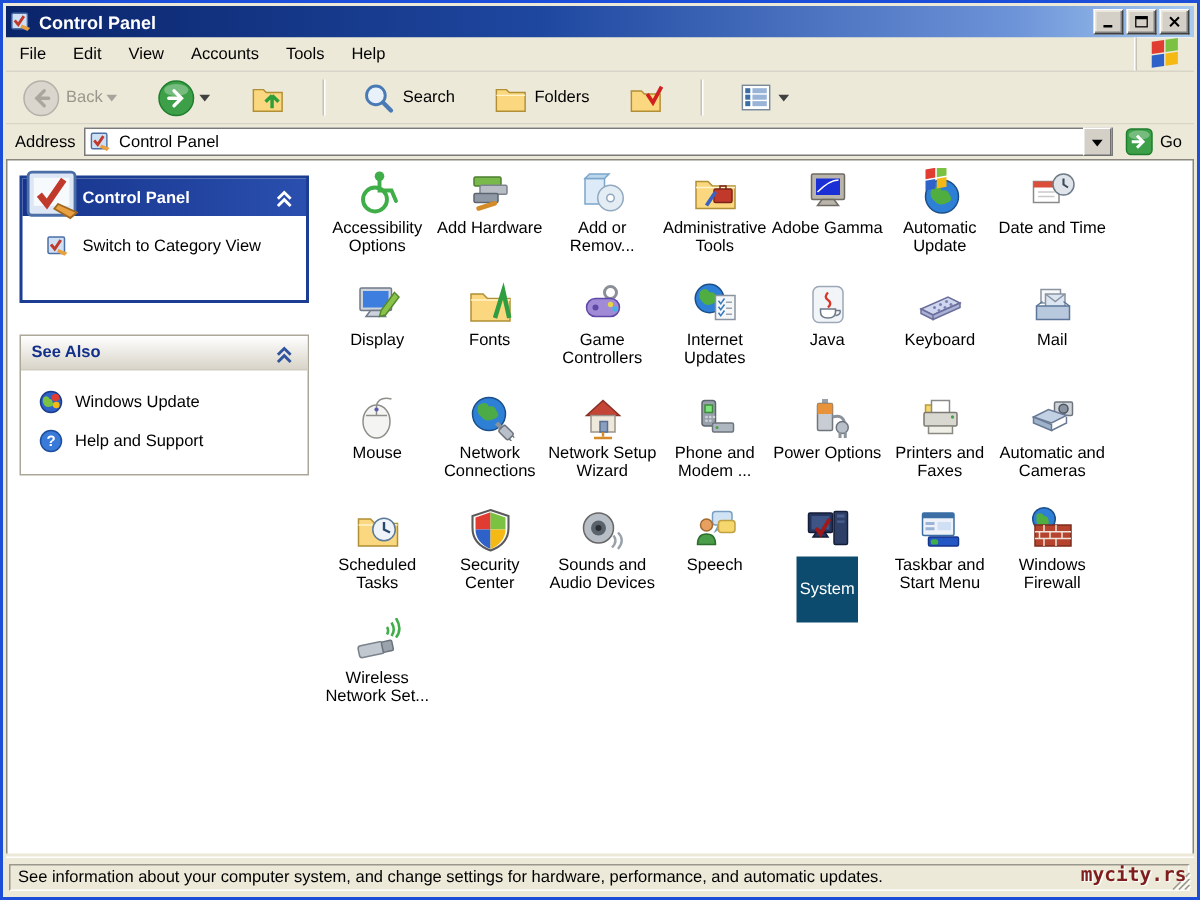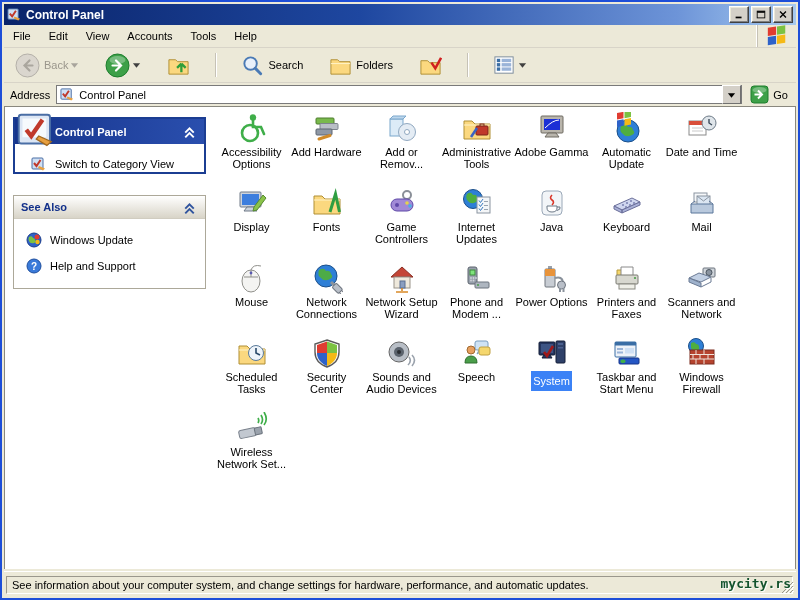--- a/index.html
+++ b/index.html
@@ -37,41 +37,41 @@
   .go-wrap{display:flex;align-items:center;gap:4px;padding:0 4px 0 8px}
   .go-btn{width:19px;height:19px}
   
   .content{flex:1;position:relative;background:#fff;border:1px solid #8a887e;overflow:hidden}
   .sidebar{position:absolute;left:8px;top:10px;width:193px}
   .panel1{position:relative;border:2px solid #1b3d92;background:#fff;margin-top:0}
   .p1-hdr{height:25px;background:linear-gradient(90deg,#16348c,#2a4fae);color:#fff;font-weight:bold;display:flex;align-items:center;padding:0 6px 0 40px}
   .p1-hdr .ttl{flex:1}
   .bigicon{position:absolute;left:0px;top:-8px;width:40px;height:40px;z-index:3}
   .chev{width:17px;height:17px}
-  .p1-bd{padding:12px 6px 0 16px}
+  .p1-bd{padding:12px 6px 28px 16px}
   .side-row{display:flex;align-items:center;gap:8px;margin:0 0 10px 0;cursor:default}
   .side-row:last-child{margin-bottom:0}
   .side-row .icon{flex:0 0 auto}
   .panel2{margin-top:21px;border:1px solid #aca899;background:#fff}
   .p2-hdr{height:22px;background:linear-gradient(#ffffff,#d8d4c8);color:#12308a;font-weight:bold;display:flex;align-items:center;padding:0 7px;border-bottom:1px solid #d0ccc0}
   .p2-hdr .ttl{flex:1}
   .p2-hdr .chev{color:#30549e}
   .p2-bd{padding:13px 6px 14px 12px}
   .icon{display:inline-block}
   .icon svg{width:100%;height:100%;display:block}
   
   .grid{position:absolute;left:209px;top:2px;display:grid;grid-template-columns:repeat(7,75px);grid-auto-rows:75px}
   .item{display:flex;flex-direction:column;align-items:center;padding-top:3px;cursor:default}
   .item .icon{width:32px;height:32px}
   .item .lbl{margin-top:2px;text-align:center;line-height:12px;max-width:74px}
-  .item.selected .lbl{background:#3b82f6;color:#fff;padding:4px 2px;max-width:70px}
+  .item.selected .lbl{background:#0c4a6e;color:#fff;padding:16px 2px;max-width:70px}
   
   .statusbar{height:21px;flex:0 0 21px;background:#ece9d8;display:flex;align-items:center;padding:2px 3px 1px 2px;position:relative;border-top:1px solid #fff;box-shadow:0 -2px 0 #ece9d8}
   .sfield{flex:1;height:16px;border:1px solid;border-color:#9a978c #ffffff #ffffff #9a978c;display:flex;align-items:center;padding:0 5px;white-space:nowrap;overflow:hidden}
-  .watermark{position:absolute;right:5px;top:4px;font-family:"DejaVu Sans Mono",monospace;font-weight:bold;font-size:13px;color:#14532d;letter-spacing:0px;text-shadow:1px 1px 0 #fdfdfb}
+  .watermark{position:absolute;right:5px;top:4px;font-family:"DejaVu Sans Mono",monospace;font-weight:bold;font-size:13px;color:#7f1d1d;letter-spacing:0px;text-shadow:1px 1px 0 #fdfdfb}
   .grip{position:absolute;right:2px;bottom:2px;width:13px;height:13px}
 </style>
 </head>
 <body>
 
 <div class="window">
 
   <div class="titlebar">
     <span class="icon a-icon" id="title-icon">
         <svg viewBox="0 0 16 16">
@@ -557,21 +557,21 @@
         <div class="item">
           <span class="icon" style="width:32px;height:32px">
             <svg viewBox="0 0 32 32">
               <rect x="17" y="6" width="12" height="9" rx="1" fill="#cfd4da" stroke="#6d747e"></rect>
               <circle cx="23" cy="10.5" r="3" fill="#8a94a0" stroke="#4a545e"></circle>
               <path d="M3 16 l10 -5 12 4 -10 5z" fill="#c2d0e4" stroke="#6a7a94"></path>
               <path d="M3 16 v4 l12 5 v-4z" fill="#9fb2cc" stroke="#6a7a94"></path>
               <path d="M15 25 l10 -5 v-4" fill="none" stroke="#6a7a94"></path>
             </svg>
           </span>
-          <span class="lbl">Scanners and Network</span>
+          <span class="lbl">Automatic and Cameras</span>
         </div>
         <div class="item">
           <span class="icon" style="width:32px;height:32px">
             <svg viewBox="0 0 32 32">
               <path d="M3 9 h8 l3 3 h15 v15 H3z" fill="#fbd87f" stroke="#b08f35"></path>
               <path d="M3 13 h26" stroke="#fff3c9"></path>
               <circle cx="20" cy="16" r="7.5" fill="#eef4fa" stroke="#5a7a9a"></circle>
               <path d="M20 11 v5 l4 2" fill="none" stroke="#2a4a6a" stroke-width="1.6"></path>
             </svg>
           </span>

